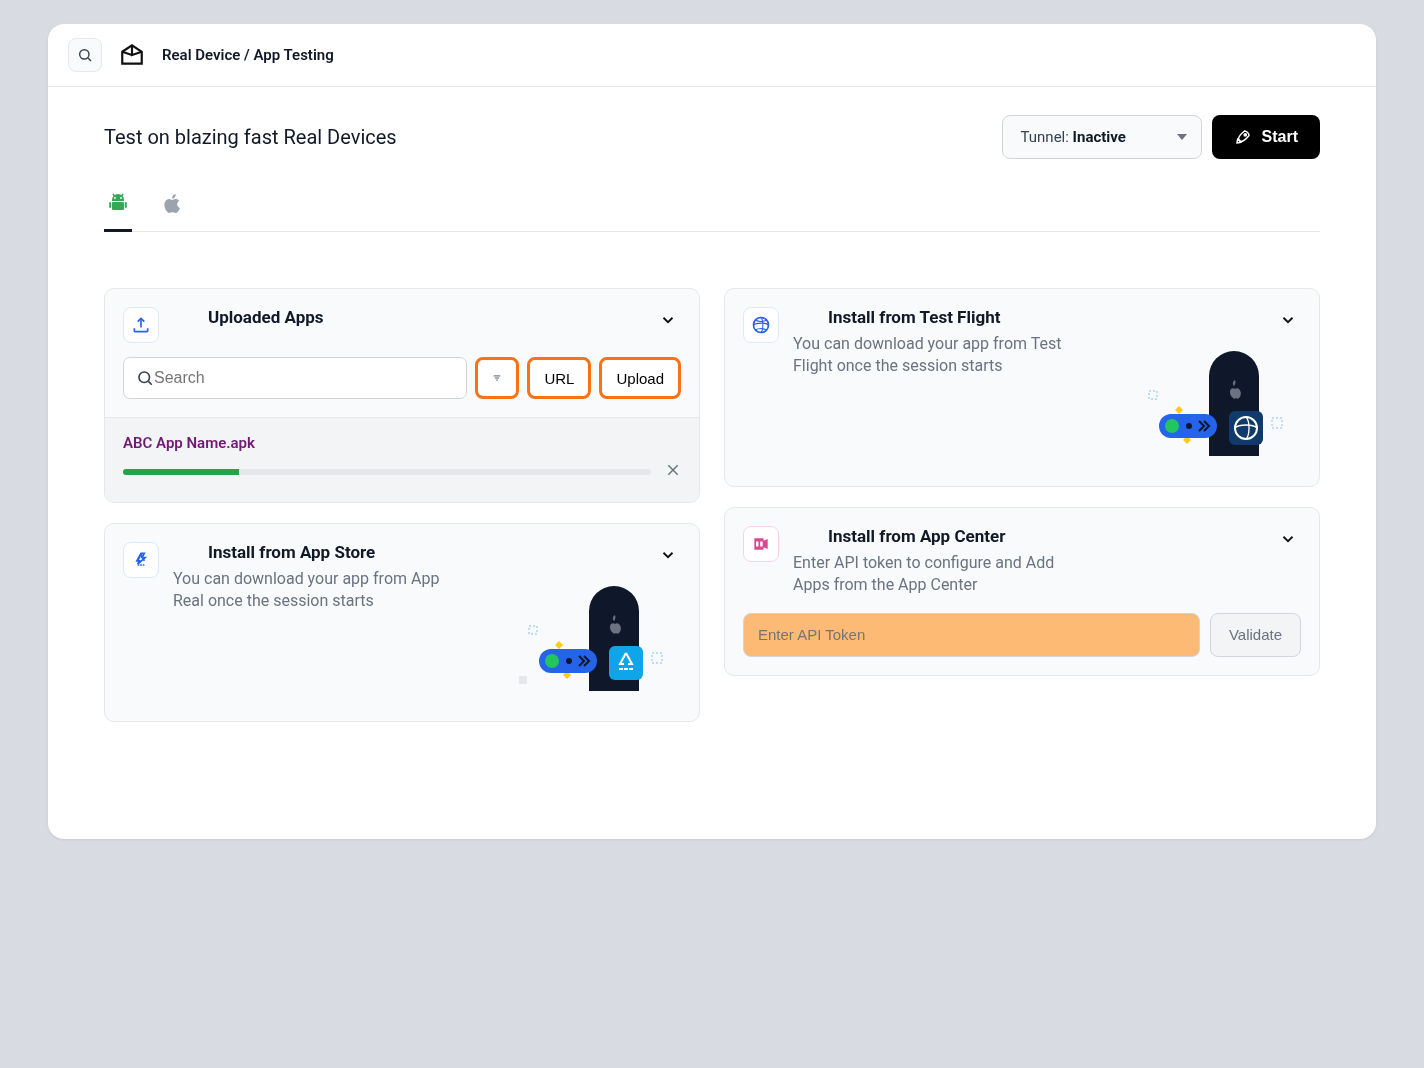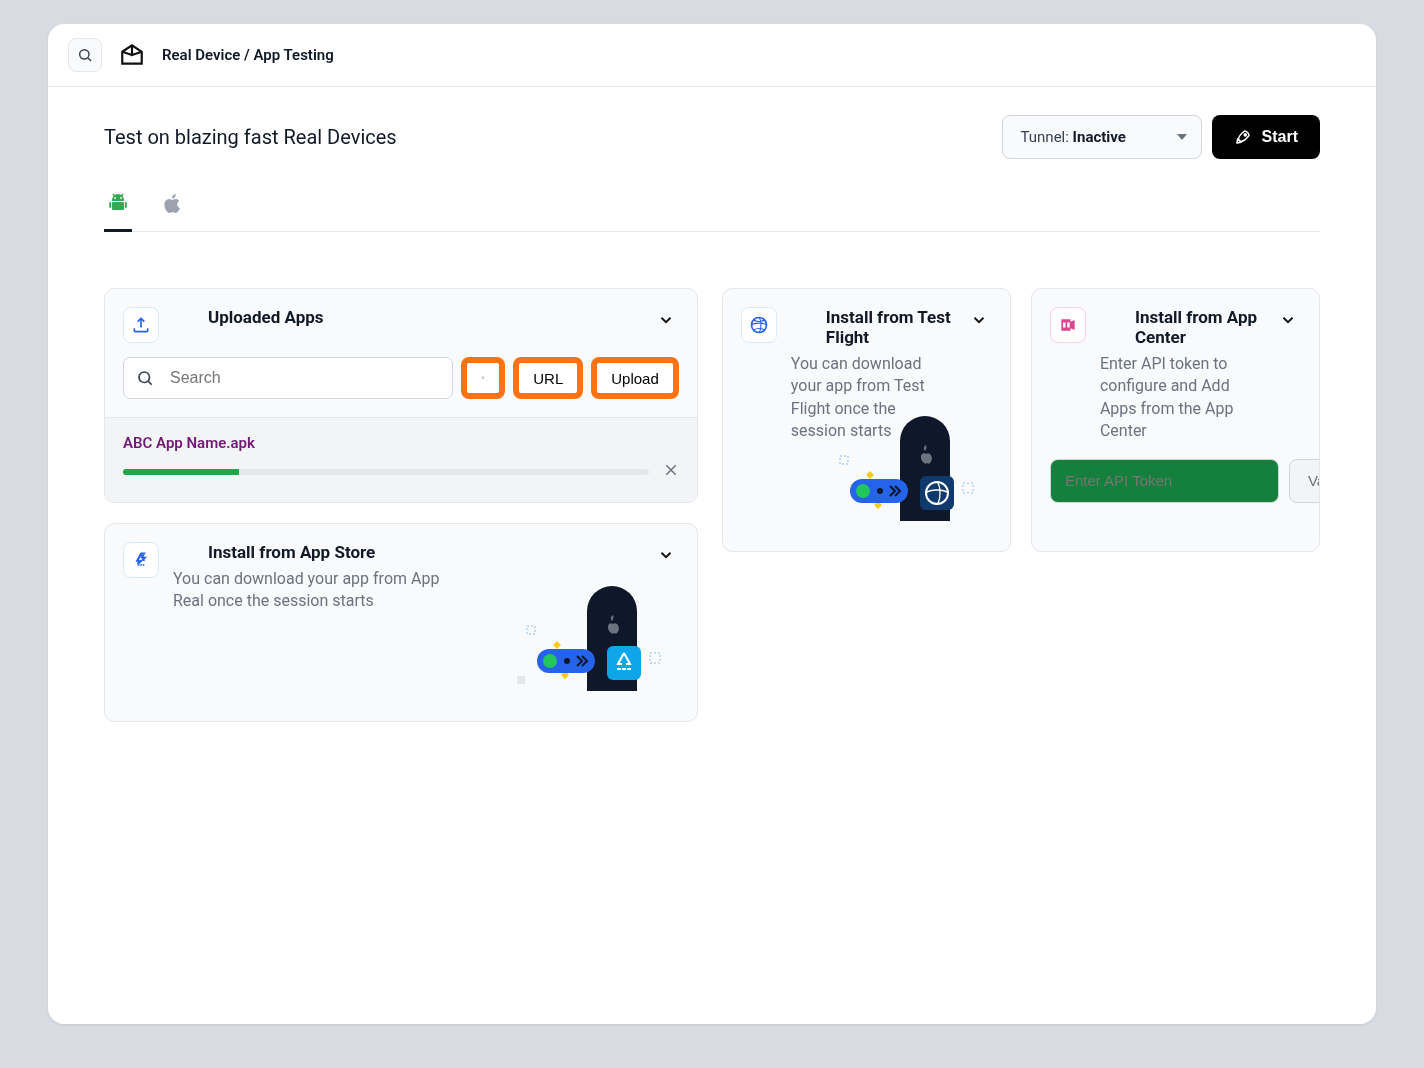--- a/index.html
+++ b/index.html
@@ -8,21 +8,21 @@
   background: #d9dbe3;
   width: 1424px;
   height: 1068px;
   padding: 24px 48px;
   overflow: hidden;
 }
 .window {
   background: #fff;
   border-radius: 16px;
   box-shadow: 0 1px 3px rgba(0,0,0,0.08);
-  height: 1000px;
+  height: 815px;
   display: flex;
   flex-direction: column;
 }
 .topbar {
   display: flex;
   align-items: center;
   gap: 16px;
   padding: 14px 20px;
   border-bottom: 1px solid #e5e7eb;
 }
@@ -110,29 +110,29 @@
   display:flex; align-items:center; justify-content:center;
   background:#fff;
   flex-shrink:0;
 }
 .card-title { font-size:17px; font-weight:700; color:#111827;margin-left:35px; }
 .card-sub { font-size:16px; color:#6b7280; margin-top:6px; line-height:1.4; max-width:300px;}
 .card-chevron { margin-left:auto; cursor:pointer; padding:4px; }
 .card-body { padding:14px 18px 18px; }
 .search-row { display:flex; gap:8px; }
 .search-input-wrap {
-  flex:1; display:flex; align-items:center; gap:16px;
+  flex:1; display:flex; align-items:center; gap:0;
   background:#fff; border:1px solid #d1d5db; border-radius:7px;
   padding:0 12px; height:42px;
 }
 .search-input-wrap input {
   border:none; outline:none; font-size:16px; flex:1; background:transparent;
 }
 .pill-btn {
-  background:#fff; border:6px solid #f97316; border-radius:8px;
+  background:#fff; border:3px solid #f97316; border-radius:8px;
   height:42px; padding:0 14px; font-size:15px; cursor:pointer;
   display:flex; align-items:center; justify-content:center;
 }
 .filter-btn { width:44px; }
 .upload-row {
   border-top:1px solid #e5e7eb;
   background:#f3f4f6;
   padding:16px 18px 20px;
 }
 .file-name { font-size:15px; font-weight:600; color:#701a75; margin-bottom:10px; }
@@ -141,24 +141,24 @@
   flex:1; height:6px; background:#e5e7eb; border-radius:4px; overflow:hidden;
 }
 .progress-fill { height:100%; background:#22a447; }
 .close-x { cursor:pointer; color:#6b7280; }
 .illus-card .card-body { padding:0; min-height:60px; position:relative; }
 .illus {
   position:absolute; right:0; bottom:0; width:180px; height:120px;
   pointer-events:none;
 }
 .left-col { display:flex; flex-direction:column; gap:20px; }
-.right-col { display:flex; gap:20px; }
+.right-col { display:flex; flex-direction:column; gap:20px; }
 .api-row { display:flex; gap:10px; margin-top:16px; }
 .api-input {
-  flex:1; background:#15803d; border:1px solid #d1d5db; border-radius:8px;
+  flex:1; background:#fdba74; border:1px solid #d1d5db; border-radius:8px;
   height:44px; padding:0 14px; font-size:15px; outline:none;
 }
 .validate-btn {
   background:#f3f4f6; border:1px solid #d1d5db; border-radius:8px;
   height:44px; padding:0 18px; font-size:15px; color:#6b7280; cursor:pointer;
 }
 .appcenter-card .card-body { padding:0 18px 18px; }
 .illus-card { position:relative; padding-bottom:30px; }
 .illus-card .card-head { padding-bottom:18px; }
 </style>

